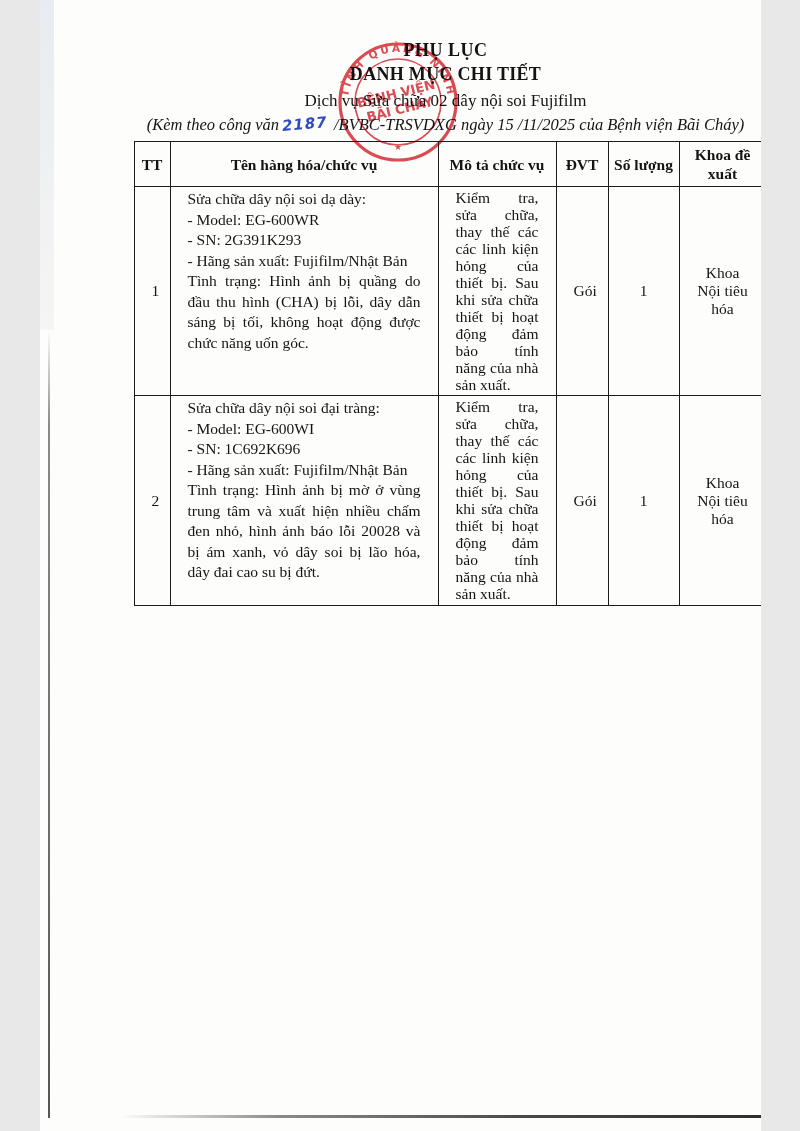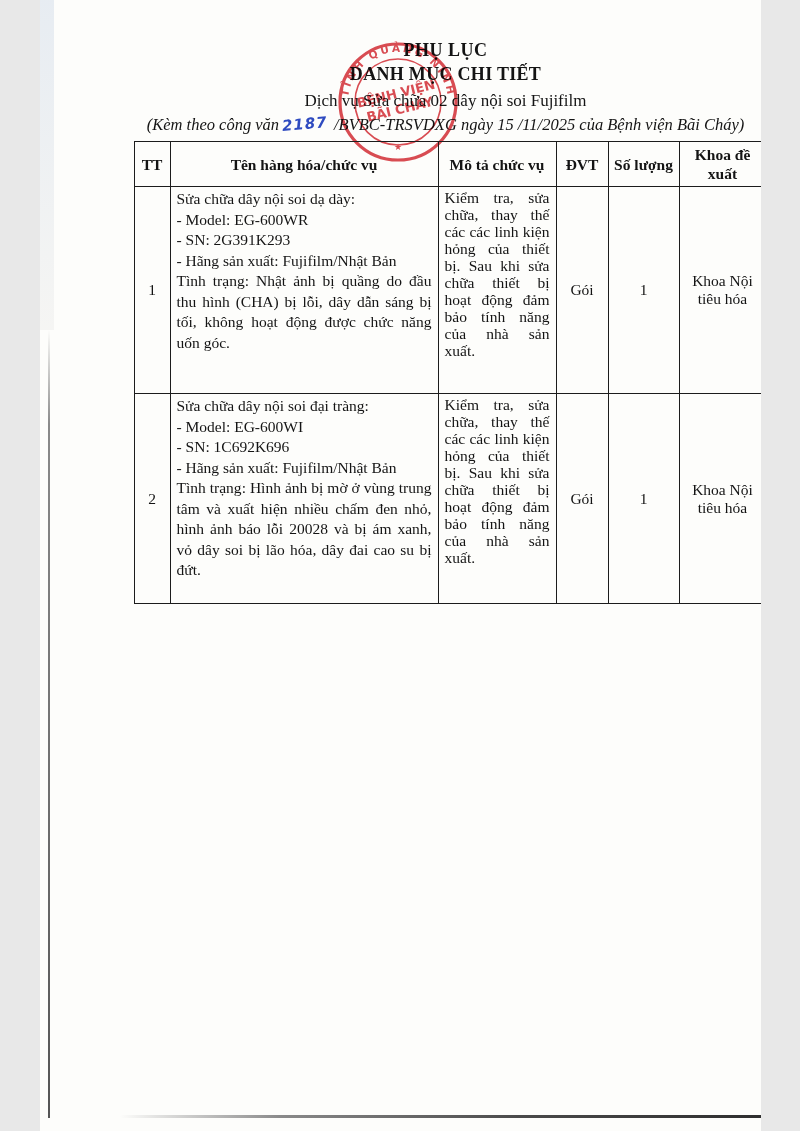--- a/index.html
+++ b/index.html
@@ -45,21 +45,21 @@
     position:absolute;left:58px;top:141px;
     border-collapse:collapse;
     table-layout:fixed;
     width:682px;
     background:transparent;
     margin-left:36px;
   }
   .doc-table td,.doc-table th{
     border:1.5px solid #1c1c1c;
     font-size:15.5px;
-    padding:2px 6px;
+    padding:2px 17px;
     overflow:hidden;
   }
   .doc-table th{
     font-weight:bold;
     text-align:center;
     vertical-align:middle;
     line-height:19px;
     padding:3px 2px;
   }
   .cell-center{text-align:center;vertical-align:middle;}
@@ -138,21 +138,21 @@
         <th>Ghi chú</th>
       </tr>
 
       <tr style="height:207px">
         <td class="cell-center">1</td>
         <td class="cell-name">
           <div class="nm-intro">Sửa chữa dây nội soi dạ dày:</div>
           <div class="nm-line"><span>- </span><b>Model</b><span>: EG-600WR</span></div>
           <div class="nm-line"><span>- </span><b>SN</b><span>: 2G391K293</span></div>
           <div class="nm-line"><span>- </span><b>Hãng sản xuất</b><span>: Fujifilm/Nhật Bản</span></div>
-          <div class="nm-status"><b>Tình trạng</b><span>: Nhật ảnh bị quầng do đầu thu hình (CHA) bị lỗi, dây dẫn sáng bị tối, không hoạt động được chức năng uốn góc.</span></div>
+          <div class="nm-status"><b>Tình trạng</b><span>: Hình ảnh bị quầng do đầu thu hình (CHA) bị lỗi, dây dẫn sáng bị tối, không hoạt động được chức năng uốn góc.</span></div>
         </td>
         <td class="cell-desc">Kiểm tra, sửa chữa, thay thế các các linh kiện hỏng của thiết bị. Sau khi sửa chữa thiết bị hoạt động đảm bảo tính năng của nhà sản xuất.</td>
         <td class="cell-center">Gói</td>
         <td class="cell-center">1</td>
         <td class="cell-center">Khoa Nội tiêu hóa</td>
         <td class="cell-center">-</td>
       </tr>
 
       <tr style="height:210px">
         <td class="cell-center">2</td>

